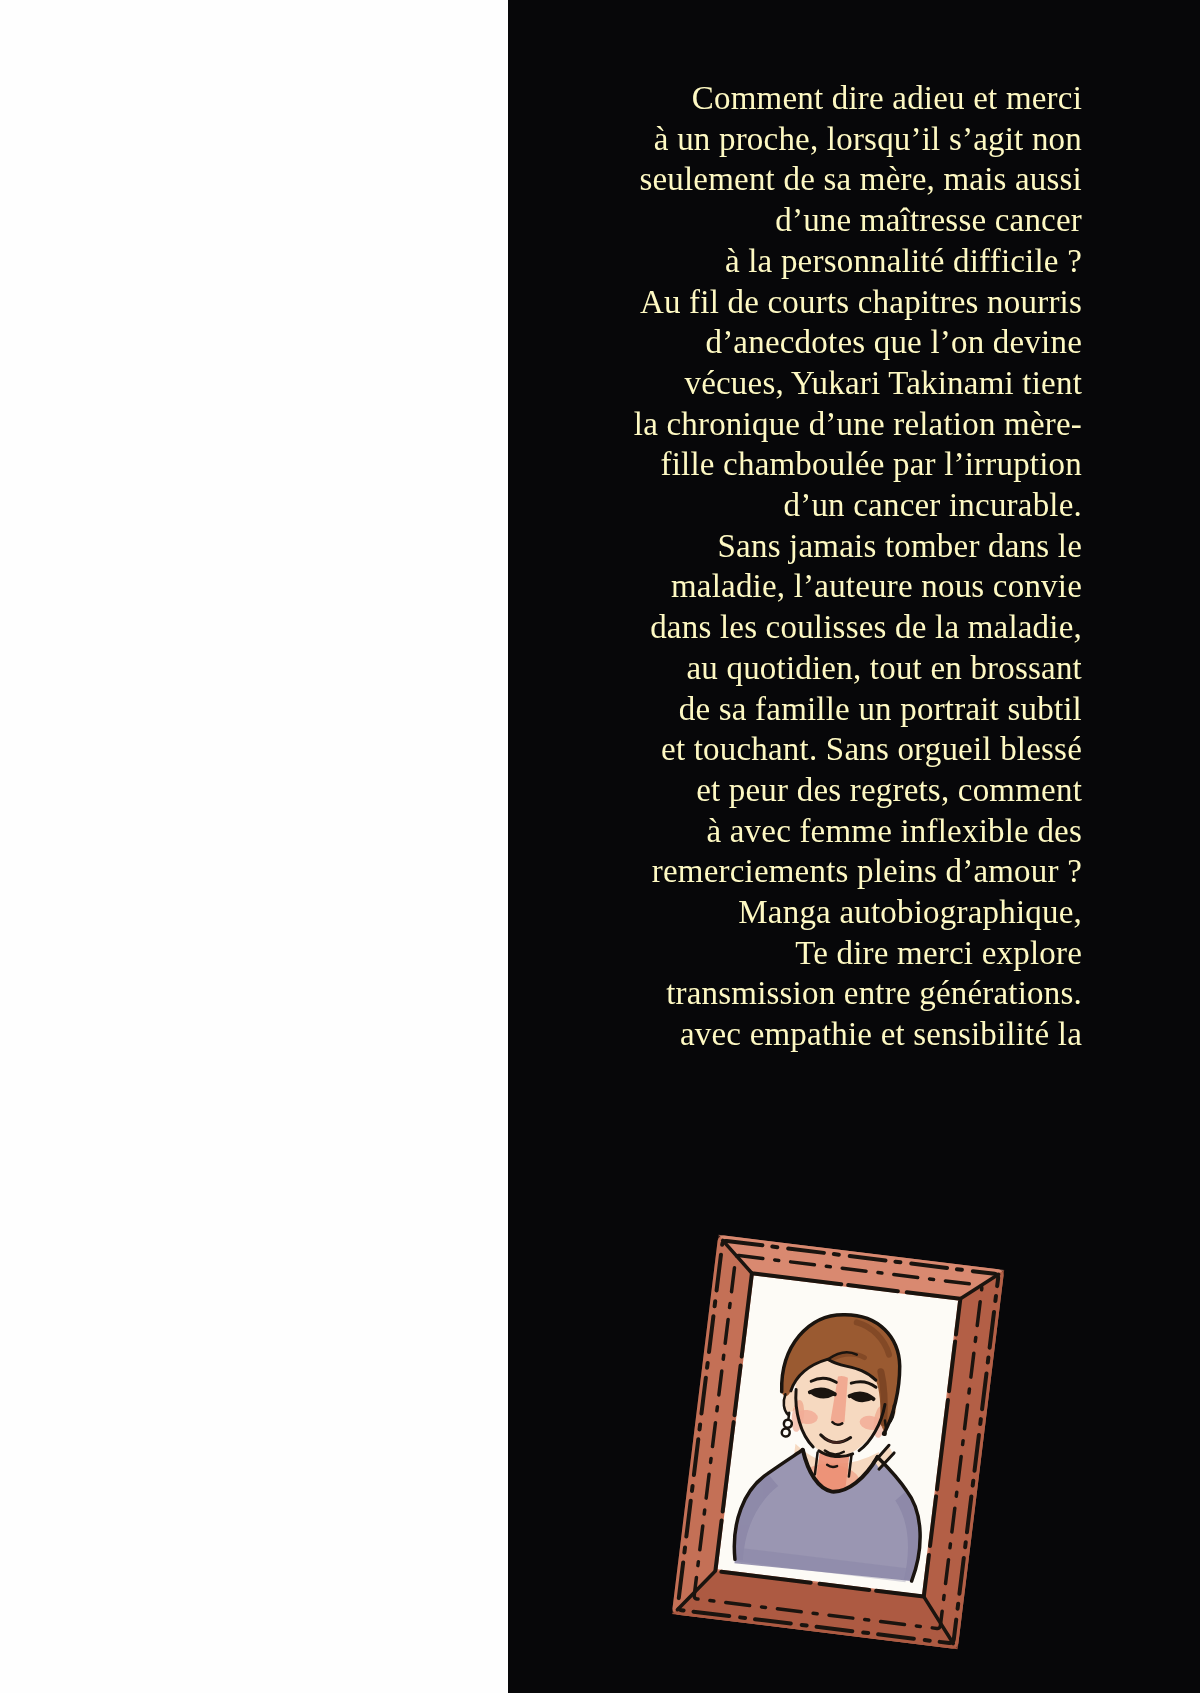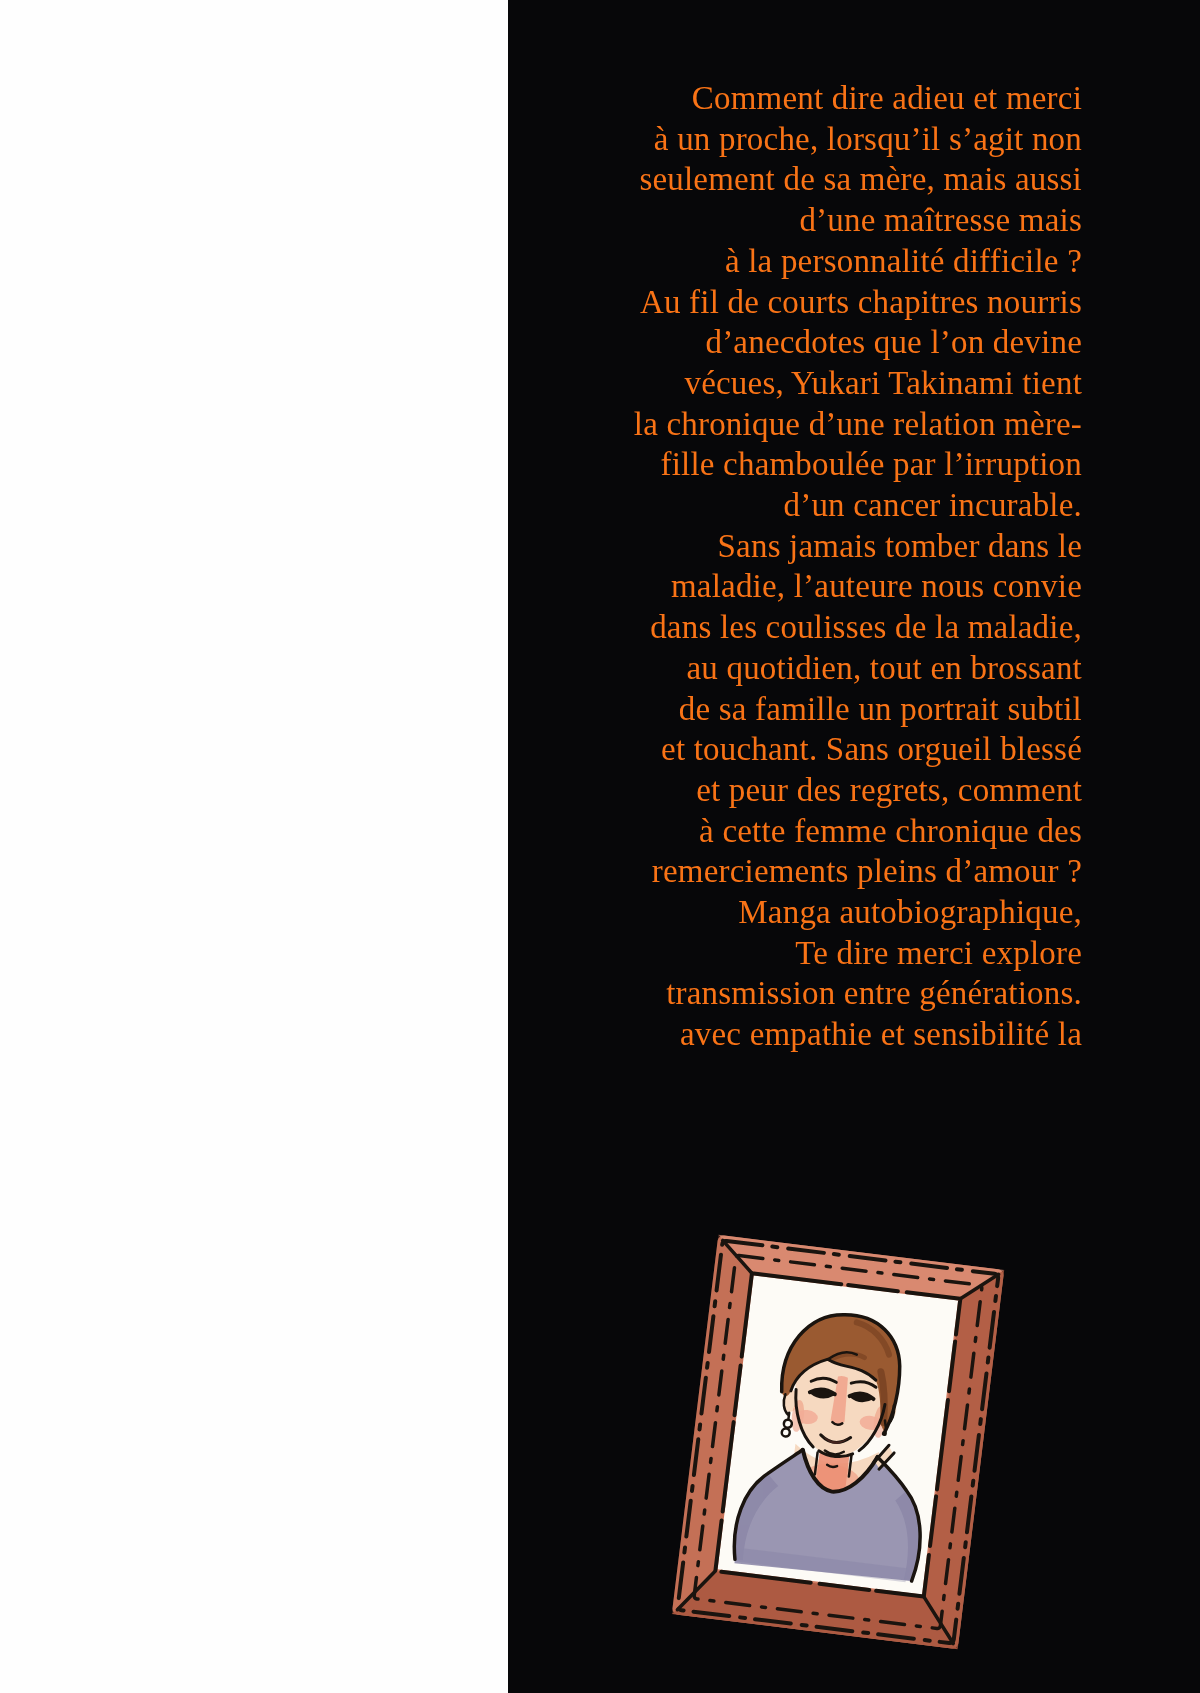--- a/index.html
+++ b/index.html
@@ -30,40 +30,40 @@
   }
   .portrait svg{display:block;}
 </style>
 </head>
 <body>
 
 <div class="left-margin" style="background-color: rgb(254, 254, 254);"></div>
 
 <div class="cover" style="background-color: rgb(7, 7, 9);">
 
-  <div class="blurb" style="color: #f97316;">
+  <div class="blurb" style="color: #fef9c3;">
       <div class="blurb-line"><span>Comment dire adieu et merci</span></div>
       <div class="blurb-line"><span>à un proche, lorsqu’il s’agit non</span></div>
       <div class="blurb-line"><span>seulement de sa mère, mais aussi</span></div>
-      <div class="blurb-line"><span>d’une maîtresse mais</span></div>
+      <div class="blurb-line"><span>d’une maîtresse cancer</span></div>
       <div class="blurb-line"><span>à la personnalité difficile ?</span></div>
       <div class="blurb-line"><span>Au fil de courts chapitres nourris</span></div>
       <div class="blurb-line"><span>d’anecdotes que l’on devine</span></div>
       <div class="blurb-line"><span>vécues, Yukari Takinami tient</span></div>
       <div class="blurb-line"><span>la chronique d’une relation mère-</span></div>
       <div class="blurb-line"><span>fille chamboulée par l’irruption</span></div>
       <div class="blurb-line"><span>d’un cancer incurable.</span></div>
       <div class="blurb-line"><span>Sans jamais tomber dans le</span></div>
       <div class="blurb-line"><span>maladie, l’auteure nous convie</span></div>
       <div class="blurb-line"><span>dans les coulisses de la maladie,</span></div>
       <div class="blurb-line"><span>au quotidien, tout en brossant</span></div>
       <div class="blurb-line"><span>de sa famille un portrait subtil</span></div>
       <div class="blurb-line"><span>et touchant. Sans orgueil blessé</span></div>
       <div class="blurb-line"><span>et peur des regrets, comment</span></div>
-      <div class="blurb-line"><span>à cette femme chronique des</span></div>
+      <div class="blurb-line"><span>à avec femme inflexible des</span></div>
       <div class="blurb-line"><span>remerciements pleins d’amour ?</span></div>
       <div class="blurb-line"><span>Manga autobiographique,</span></div>
       <div class="blurb-line"><span class="italic">Te dire merci</span><span> explore</span></div>
       <div class="blurb-line"><span>transmission entre générations.</span></div>
       <div class="blurb-line"><span>avec empathie et sensibilité la</span></div>
     </div>
 
   <div class="portrait">
     <svg width="292" height="386" viewBox="0 0 292 386">
       <defs>

